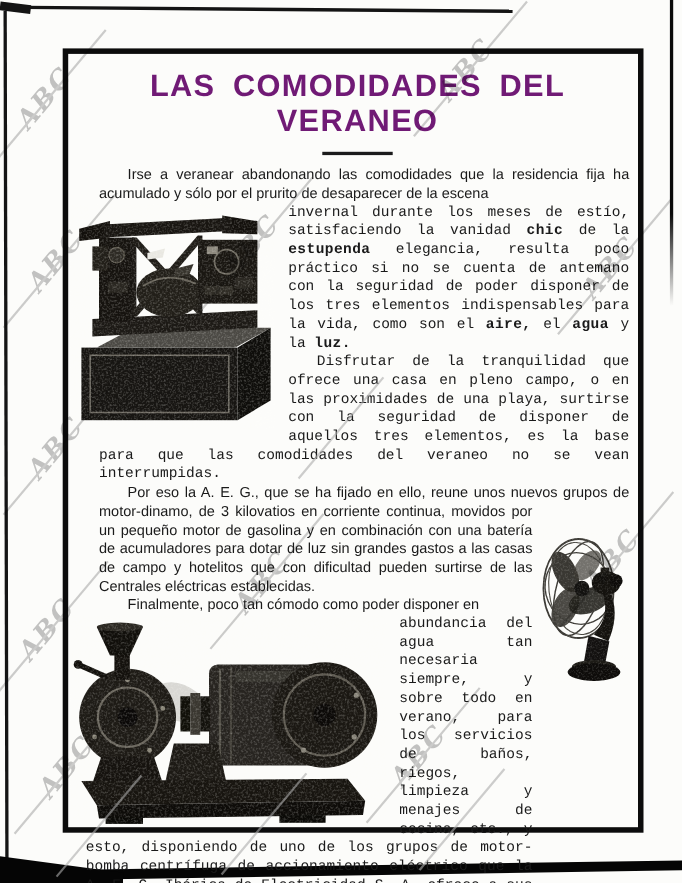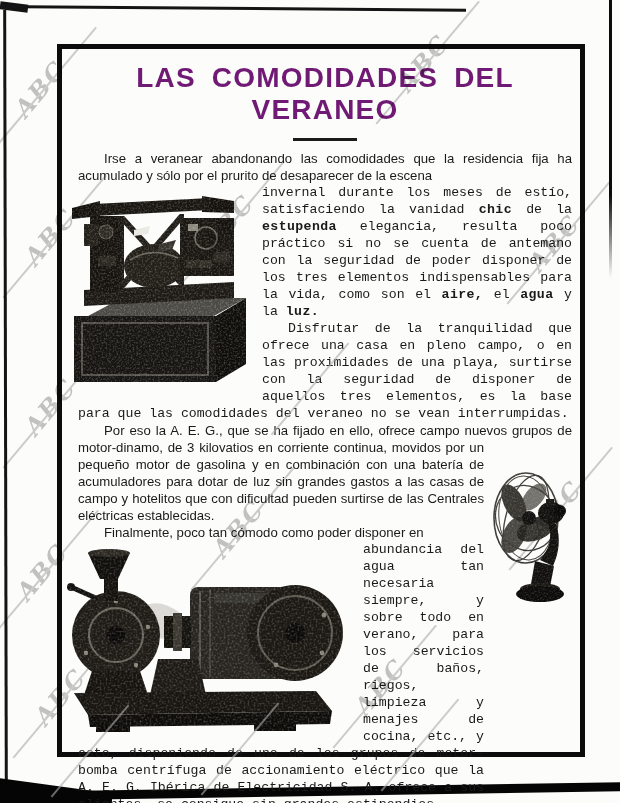--- a/index.html
+++ b/index.html
@@ -32,21 +32,21 @@
     border:5px solid #0c0c0c; box-sizing:border-box;
     padding:12px 8px 8px 16px; background:transparent; z-index:2;
   }
   h1.ad-title {
     margin:1px 0 12px; text-align:center; font-size:28px; font-weight:bold;
     letter-spacing:1.2px; word-spacing:7px; color:#701a75;
   }
   .title-rule { width:64px; height:3px; background:#1b1b1b; margin:5px auto 9px; }
   .ad-box p { margin:0; text-align:justify; font-size:13.2px; line-height:17px;
               hyphens:auto; -webkit-hyphens:auto; }
-  .ad-box p.indent { text-indent:26px; }
+  .ad-box p.indent { text-indent:26px;margin-left:12px; }
   .emph { font-weight:bold; letter-spacing:.4px; }
   .sect { display:flow-root;font-family:Liberation Mono, monospace; }
   .fig-machine { float:left; width:186px; height:204px; margin:2px 12px 0 -14px; }
   .fig-fan     { float:right; width:82px; height:146px; margin:22px -2px 8px 8px; }
   .fig-pump    { float:left; width:287px; height:190px; margin:2px 12px 0 -14px; }
 </style>
 </head>
 <body>
 
 <div class="page">
@@ -105,21 +105,21 @@
         <rect x="124" y="38" width="10" height="7" fill="#8d897e"></rect>
 
         <polygon points="70,44 86,40 84,48 70,50" fill="#e9e8e2"></polygon>
         <polygon points="96,58 112,54 108,64 94,66" fill="#36332c"></polygon>
         <rect width="186" height="204" fill="#ffffff" filter="url(#grainA)" opacity="0.4"></rect>
       </svg>
       <p><span><span>invernal durante los meses de estío, satisfaciendo la vanidad </span><span class="emph">chic</span><span> de la </span><span class="emph">estupenda</span><span> elegancia, resulta poco práctico si no se cuenta de antemano con la seguridad de poder disponer de los tres elementos indispensables para la vida, como son el </span><span class="emph">aire,</span><span> el </span><span class="emph">agua</span><span> y la </span><span class="emph">luz.</span></span></p>
       <p class="indent"><span><span>Disfrutar de la tranquilidad que ofrece una casa en pleno campo, o en las proximidades de una playa, surtirse con la seguridad de disponer de aquellos tres elementos, es la base para que las comodidades del veraneo no se vean interrumpidas.</span></span></p>
     </div>
 
-    <p class="indent"><span><span>Por eso la A. E. G., que se ha fijado en ello, ofrece campo nuevos grupos </span></span><svg class="fig-fan" viewBox="0 0 82 146" aria-hidden="true">
+    <p class="indent"><span><span>Por eso la A. E. G., que se ha fijado en ello, reune unos nuevos grupos </span></span><svg class="fig-fan" viewBox="0 0 82 146" aria-hidden="true">
         <defs>
           <filter id="grainB" x="0" y="0" width="100%" height="100%">
             <feTurbulence type="fractalNoise" baseFrequency="0.6" numOctaves="2" seed="3"></feTurbulence>
             <feColorMatrix type="matrix" values="0 0 0 0 1  0 0 0 0 1  0 0 0 0 0.96  0 0 0 1.3 -0.6"></feColorMatrix>
           </filter>
         </defs>
 
         <ellipse cx="22" cy="42" rx="10" ry="20" fill="#23211c" opacity=".9" transform="rotate(-26 22 42)"></ellipse>
         <ellipse cx="22" cy="74" rx="11" ry="19" fill="#2a2822" opacity=".85" transform="rotate(24 22 74)"></ellipse>
         <ellipse cx="44" cy="68" rx="11" ry="20" fill="#21201b" opacity=".9" transform="rotate(68 44 68)"></ellipse>

